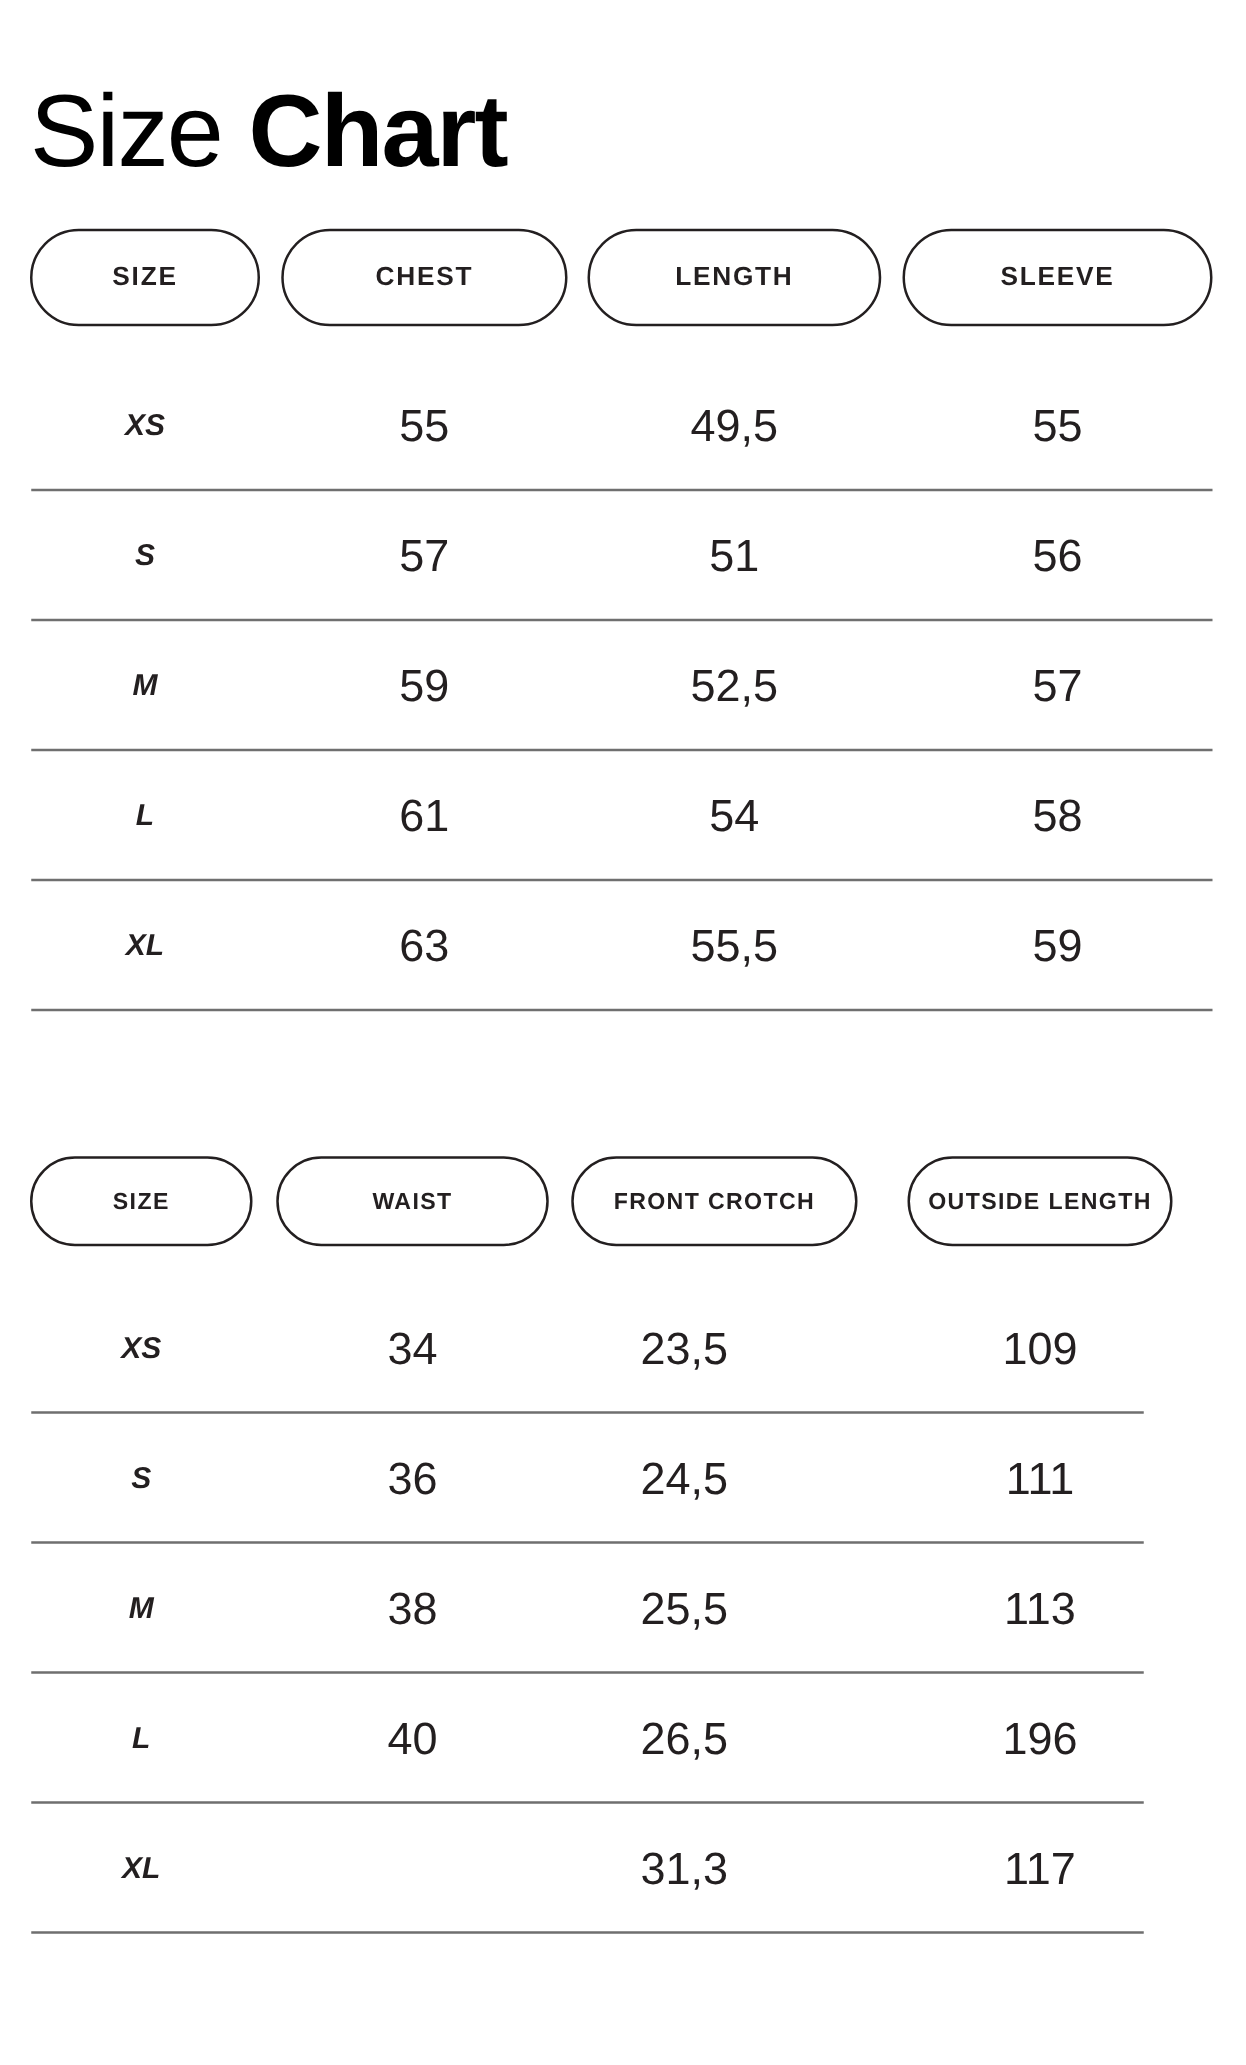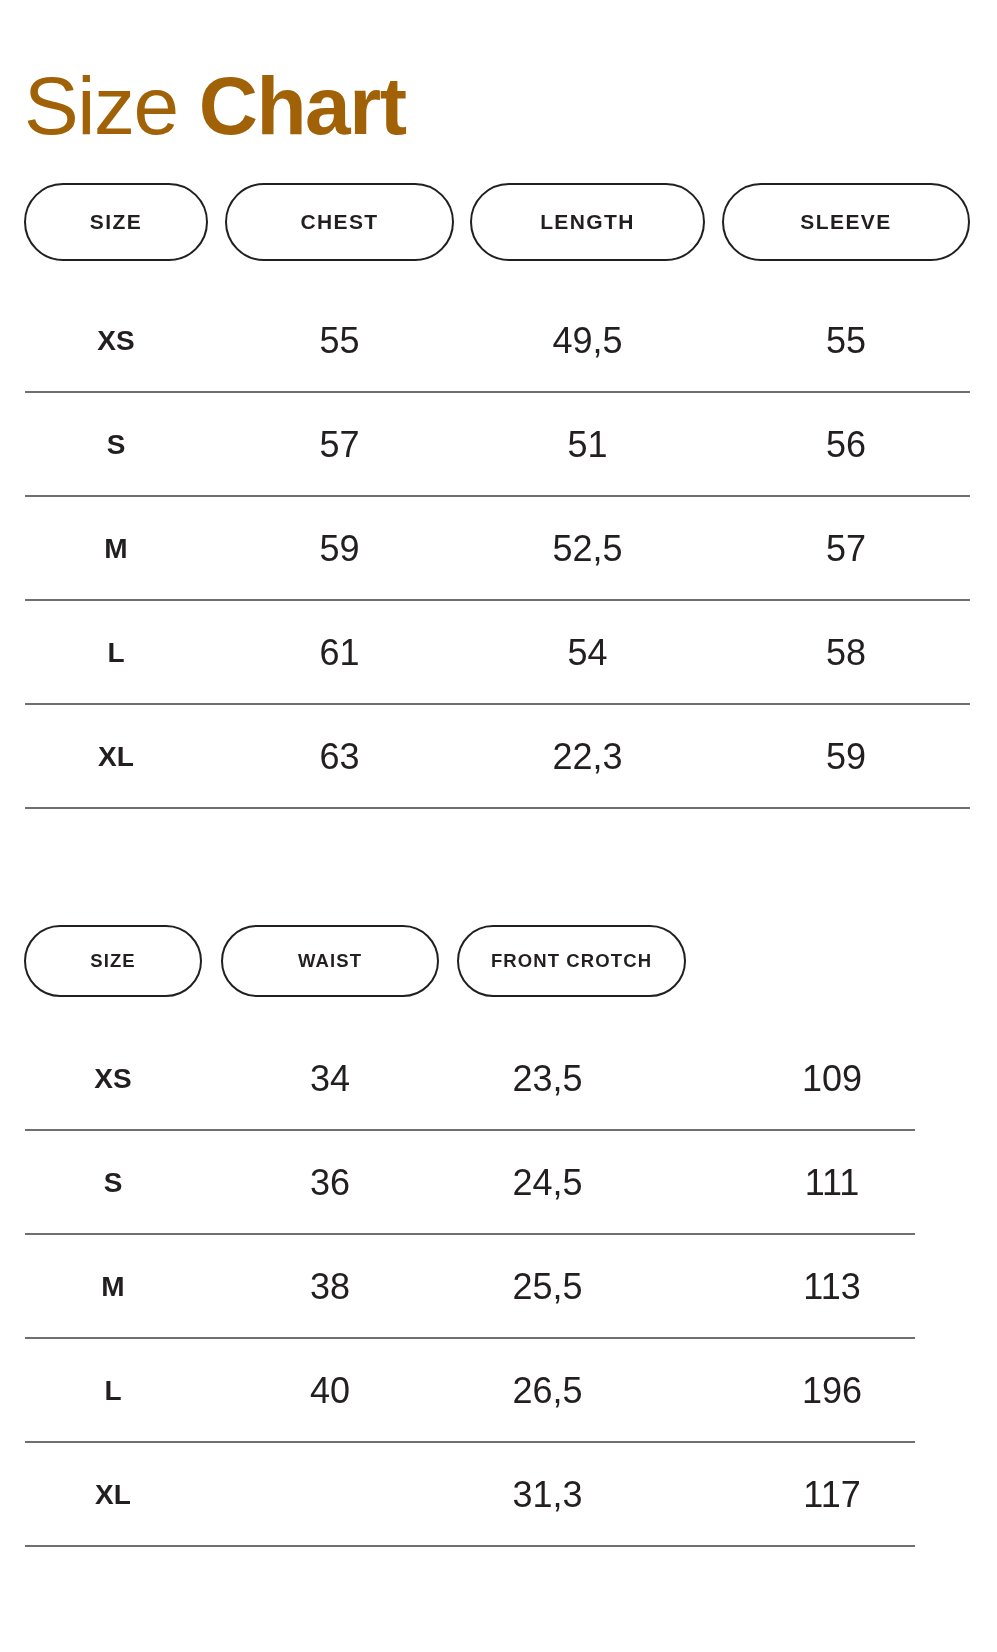--- a/index.html
+++ b/index.html
@@ -24,21 +24,21 @@
 
   
   .title {
     position: absolute;
     left: 24px;
     top: 8px;
     font-size: 82px;
     line-height: 1.05;
     letter-spacing: -1.5px;
     white-space: nowrap;
-    color: #a16207;
+    color: #000000;
   }
   .title .t-light { font-weight: 400; }
   .title .t-bold  { font-weight: 700; }
 
   
   .table-block {
     position: absolute;
     left: 0;
     width: 997px;
   }
@@ -99,21 +99,22 @@
     display: flex;
     align-items: center;
     justify-content: center;
     font-size: 36px;
     font-weight: 400;
     color: #231f20;
     white-space: nowrap;
   }
   .cell.size-cell {
     font-weight: 700;
-    font-size: 28px;
+    font-size: 24px;
+    font-style: italic;
   }
 
   
   #table-1 .cell.c0 { left: 24px;  width: 184px; }
   #table-1 .cell.c1 { left: 225px; width: 229px; }
   #table-1 .cell.c2 { left: 470px; width: 235px; }
   #table-1 .cell.c3 { left: 722px; width: 248px; }
 
   #table-2 .cell.c0 { left: 24px;  width: 178px; }
   #table-2 .cell.c1 { left: 221px; width: 218px; }
@@ -189,39 +190,42 @@
         <div class="cell size-cell c0">L</div>
         <div class="cell c1">61</div>
         <div class="cell c2">54</div>
         <div class="cell c3">58</div>
         <div class="row-divider"></div>
       </div>
 
       <div class="row">
         <div class="cell size-cell c0">XL</div>
         <div class="cell c1">63</div>
-        <div class="cell c2">22,3</div>
+        <div class="cell c2">55,5</div>
         <div class="cell c3">59</div>
         <div class="row-divider"></div>
       </div>
 
     </div>
   </div>
 
   <div class="table-block" id="table-2">
 
     <div class="header-row">
       <div class="pill c0">
         <span class="pill-label">SIZE</span>
       </div>
       <div class="pill c1">
         <span class="pill-label">WAIST</span>
       </div>
       <div class="pill c2">
         <span class="pill-label">FRONT CROTCH</span>
+      </div>
+      <div class="pill c3">
+        <span class="pill-label">OUTSIDE LENGTH</span>
       </div>
     </div>
 
     <div class="rows">
 
       <div class="row">
         <div class="cell size-cell c0">XS</div>
         <div class="cell c1">34</div>
         <div class="cell c2">23,5</div>
         <div class="cell c3">109</div>

